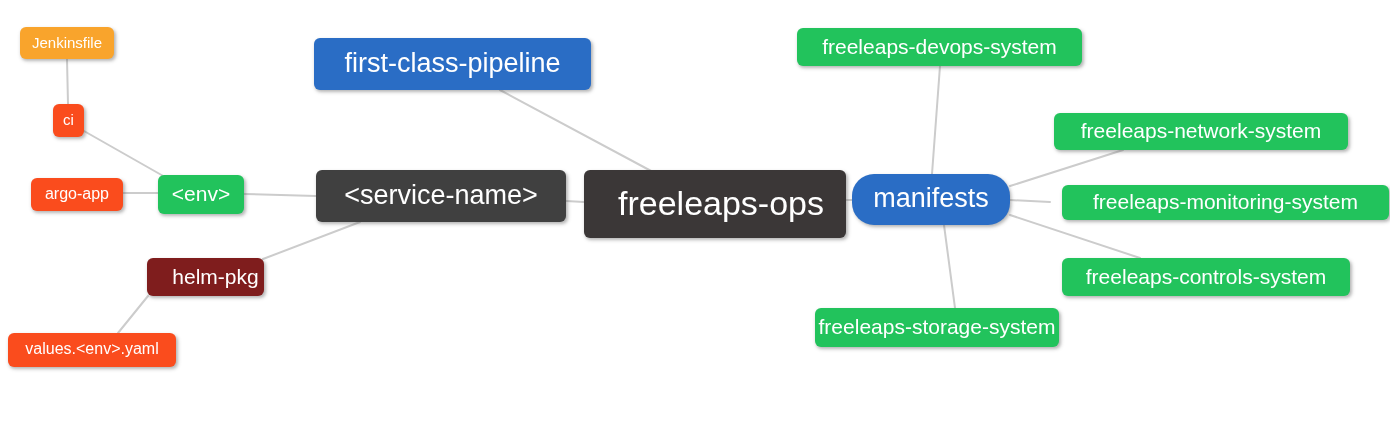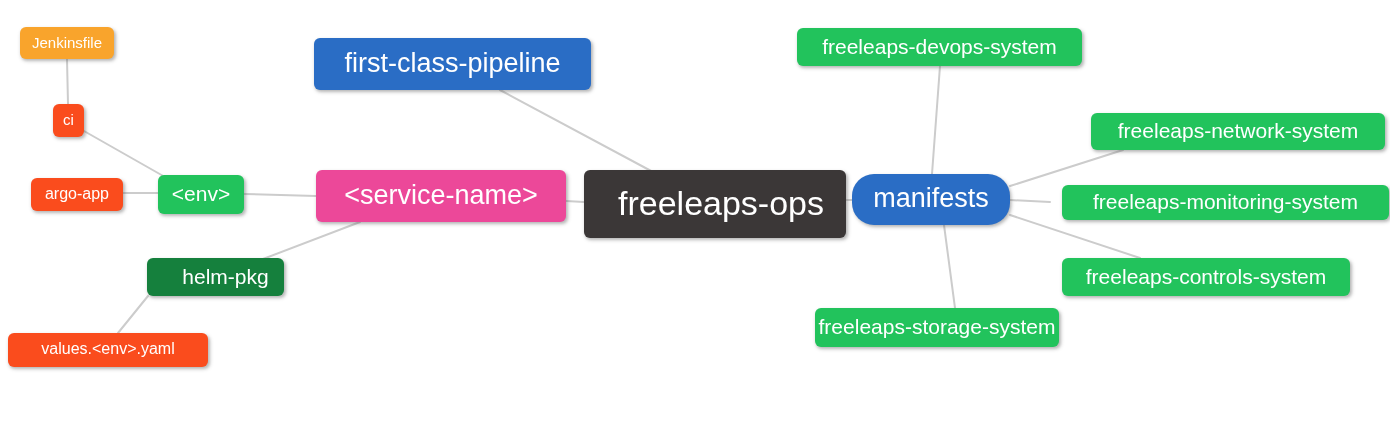--- a/index.html
+++ b/index.html
@@ -74,39 +74,39 @@
       </div>
       <div class="node" style="left: 31px; top: 178px; width: 92px; height: 33px; font-size: 16px; background: rgb(250, 76, 29); color: rgb(255, 255, 255);">
         <span>argo-app</span>
       </div>
       <div class="node" style="left: 158px; top: 175px; width: 86px; height: 39px; font-size: 21px; background: rgb(34, 195, 92); color: rgb(255, 255, 255);">
         <span>&lt;env&gt;</span>
       </div>
       <div class="node" style="left: 314px; top: 38px; width: 277px; height: 52px; font-size: 27px; background: rgb(42, 109, 197); color: rgb(255, 255, 255);">
         <span>first-class-pipeline</span>
       </div>
-      <div class="node" style="left: 316px; top: 170px; width: 250px; height: 52px; font-size: 27px; background: #ec4899; color: rgb(255, 255, 255);">
+      <div class="node" style="left: 316px; top: 170px; width: 250px; height: 52px; font-size: 27px; background: #404040; color: rgb(255, 255, 255);">
         <span>&lt;service-name&gt;</span>
       </div>
       <div class="node" style="left: 584px; top: 170px; width: 262px; height: 68px; font-size: 34px; background: rgb(59, 55, 55); color: rgb(255, 255, 255); padding-left: 12px;">
         <span>freeleaps-ops</span>
       </div>
       <div class="node" style="left: 852px; top: 174px; width: 158px; height: 51px; font-size: 27px; background: rgb(42, 109, 197); color: rgb(255, 255, 255); border-radius: 22px;">
         <span>manifests</span>
       </div>
-      <div class="node" style="left: 147px; top: 258px; width: 137px; height: 38px; font-size: 21px; background: #15803d; color: rgb(255, 255, 255); padding-left: 20px;">
+      <div class="node" style="left: 147px; top: 258px; width: 117px; height: 38px; font-size: 21px; background: #7f1d1d; color: rgb(255, 255, 255); padding-left: 20px;">
         <span>helm-pkg</span>
       </div>
-      <div class="node" style="left: 8px; top: 333px; width: 200px; height: 34px; font-size: 16px; background: rgb(250, 76, 29); color: rgb(255, 255, 255);">
+      <div class="node" style="left: 8px; top: 333px; width: 168px; height: 34px; font-size: 16px; background: rgb(250, 76, 29); color: rgb(255, 255, 255);">
         <span>values.&lt;env&gt;.yaml</span>
       </div>
       <div class="node" style="left: 797px; top: 28px; width: 285px; height: 38px; font-size: 21px; background: rgb(34, 195, 92); color: rgb(255, 255, 255);">
         <span>freeleaps-devops-system</span>
       </div>
-      <div class="node" style="left: 1054px; top: 113px; width: 294px; height: 37px; font-size: 21px; background: rgb(34, 195, 92); color: rgb(255, 255, 255); margin-left: 37px;">
+      <div class="node" style="left: 1054px; top: 113px; width: 294px; height: 37px; font-size: 21px; background: rgb(34, 195, 92); color: rgb(255, 255, 255);">
         <span>freeleaps-network-system</span>
       </div>
       <div class="node" style="left: 1050px; top: 185px; width: 327px; height: 35px; font-size: 21px; background: rgb(34, 195, 92); color: rgb(255, 255, 255); margin-left: 12px;">
         <span>freeleaps-monitoring-system</span>
       </div>
       <div class="node" style="left: 1062px; top: 258px; width: 288px; height: 38px; font-size: 21px; background: rgb(34, 195, 92); color: rgb(255, 255, 255);">
         <span>freeleaps-controls-system</span>
       </div>
       <div class="node" style="left: 815px; top: 308px; width: 244px; height: 39px; font-size: 21px; background: rgb(34, 195, 92); color: rgb(255, 255, 255);">
         <span>freeleaps-storage-system</span>

